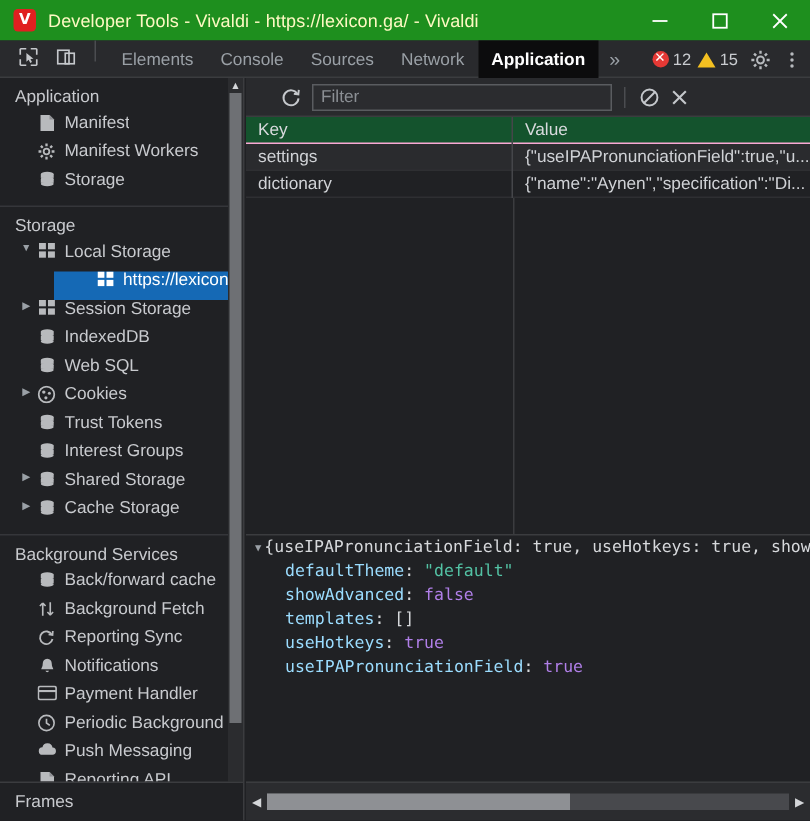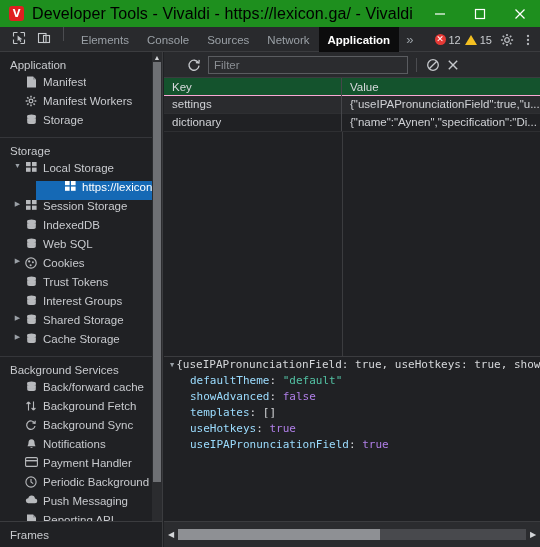--- a/index.html
+++ b/index.html
@@ -16,21 +16,21 @@
     position: absolute; left: 0; top: 0; width: 540px; height: 27px;
     background: #1e8f1e; display: flex; align-items: center;
   }
   .tb-logo {
     width: 15px; height: 15px; margin-left: 9px; margin-right: 8px;
     border-radius: 3px; background: #e02020;
     display: flex; align-items: center; justify-content: center;
     color: #fff; font-size: 10px; font-weight: bold; line-height: 1;
     font-family: "DejaVu Sans", sans-serif;
   }
-  .tb-title { color: #000000; font-size: 16px; letter-spacing: .1px; white-space: nowrap; }
+  .tb-title { color: #fef9c3; font-size: 12px; letter-spacing: .1px; white-space: nowrap; }
   .tb-controls { position: absolute; right: 0; top: 0; height: 27px; display: flex; }
   .tb-btn {
     width: 40px; height: 27px; display: flex; align-items: center; justify-content: center;
     color: #ffffff; font-size: 13px; font-family: "DejaVu Sans", sans-serif;
   }
   .tb-btn svg { display: block; }
 
   
   .tabbar {
     position: absolute; left: 0; top: 27px; width: 540px; height: 25px;
@@ -117,21 +117,21 @@
     border: 1px solid #5a5c60; color: #9aa0a6; font-size: 11.5px;
     padding: 0 5px; font-family: "Liberation Sans", sans-serif;
     line-height: 16px; outline: none;
   }
   .filter-input::placeholder { color: #8b8f94; }
   .fb-sep { width: 1px; height: 14px; background: #4b4c50; margin: 0 6px 0 8px; }
 
   .table { position: relative; }
   .trow { display: flex; height: 18px; align-items: center; font-size: 11.5px; }
   .trow.head { background: #14532d; color: #d8dadd; border-bottom: 1px solid #f9a8d4; }
-  .trow.data { color: #d0d2d6; align-items: flex-end; }
+  .trow.data { color: #d0d2d6; }
   .trow.data.alt { background: #2a2b2e; }
   .trow.data { border-bottom: 1px solid #2e2f32; }
   .cell-key { width: 178px; padding-left: 8px; overflow: hidden; white-space: nowrap; flex: 0 0 178px;
               border-right: 1px solid #45464a; height: 18px; line-height: 18px; }
   .cell-val { flex: 1; padding-left: 8px; overflow: hidden; white-space: nowrap; height: 18px; line-height: 18px; }
 
   .tablebody { position: relative; height: 238px; background: #202124; }
   .col-divider { position: absolute; left: 178px; top: 0; width: 1px; height: 238px; background: #3b3c3f; }
 
   
@@ -441,21 +441,21 @@
     </div>
 
     <div class="sb-item ind-1">
       <span class="sb-arrow"></span>
       <span class="sb-ico">
         <svg width="12" height="12" viewBox="0 0 12 12">
             <path d="M9.6 4.2A4.2 4.2 0 1 0 10 7" stroke="#b8babd" stroke-width="1.2" fill="none"></path>
             <path d="M7.4 3.9 L10 4.3 L10.2 1.7" stroke="#b8babd" stroke-width="1.2" fill="none"></path>
           </svg>
       </span>
-      <span class="sb-label">Background Sync</span>
+      <span class="sb-label">Reporting Sync</span>
     </div>
 
     <div class="sb-item ind-1">
       <span class="sb-arrow"></span>
       <span class="sb-ico">
         <svg width="11" height="12" viewBox="0 0 11 12">
             <path d="M5.5 1.2c-2 0-3 1.5-3 3.2 0 2.3-1 3-1 3.8h8c0-.8-1-1.5-1-3.8 0-1.7-1-3.2-3-3.2z" fill="#b8babd"></path>
             <path d="M4.3 9.2a1.25 1.25 0 0 0 2.4 0z" fill="#b8babd"></path>
           </svg>
       </span>

